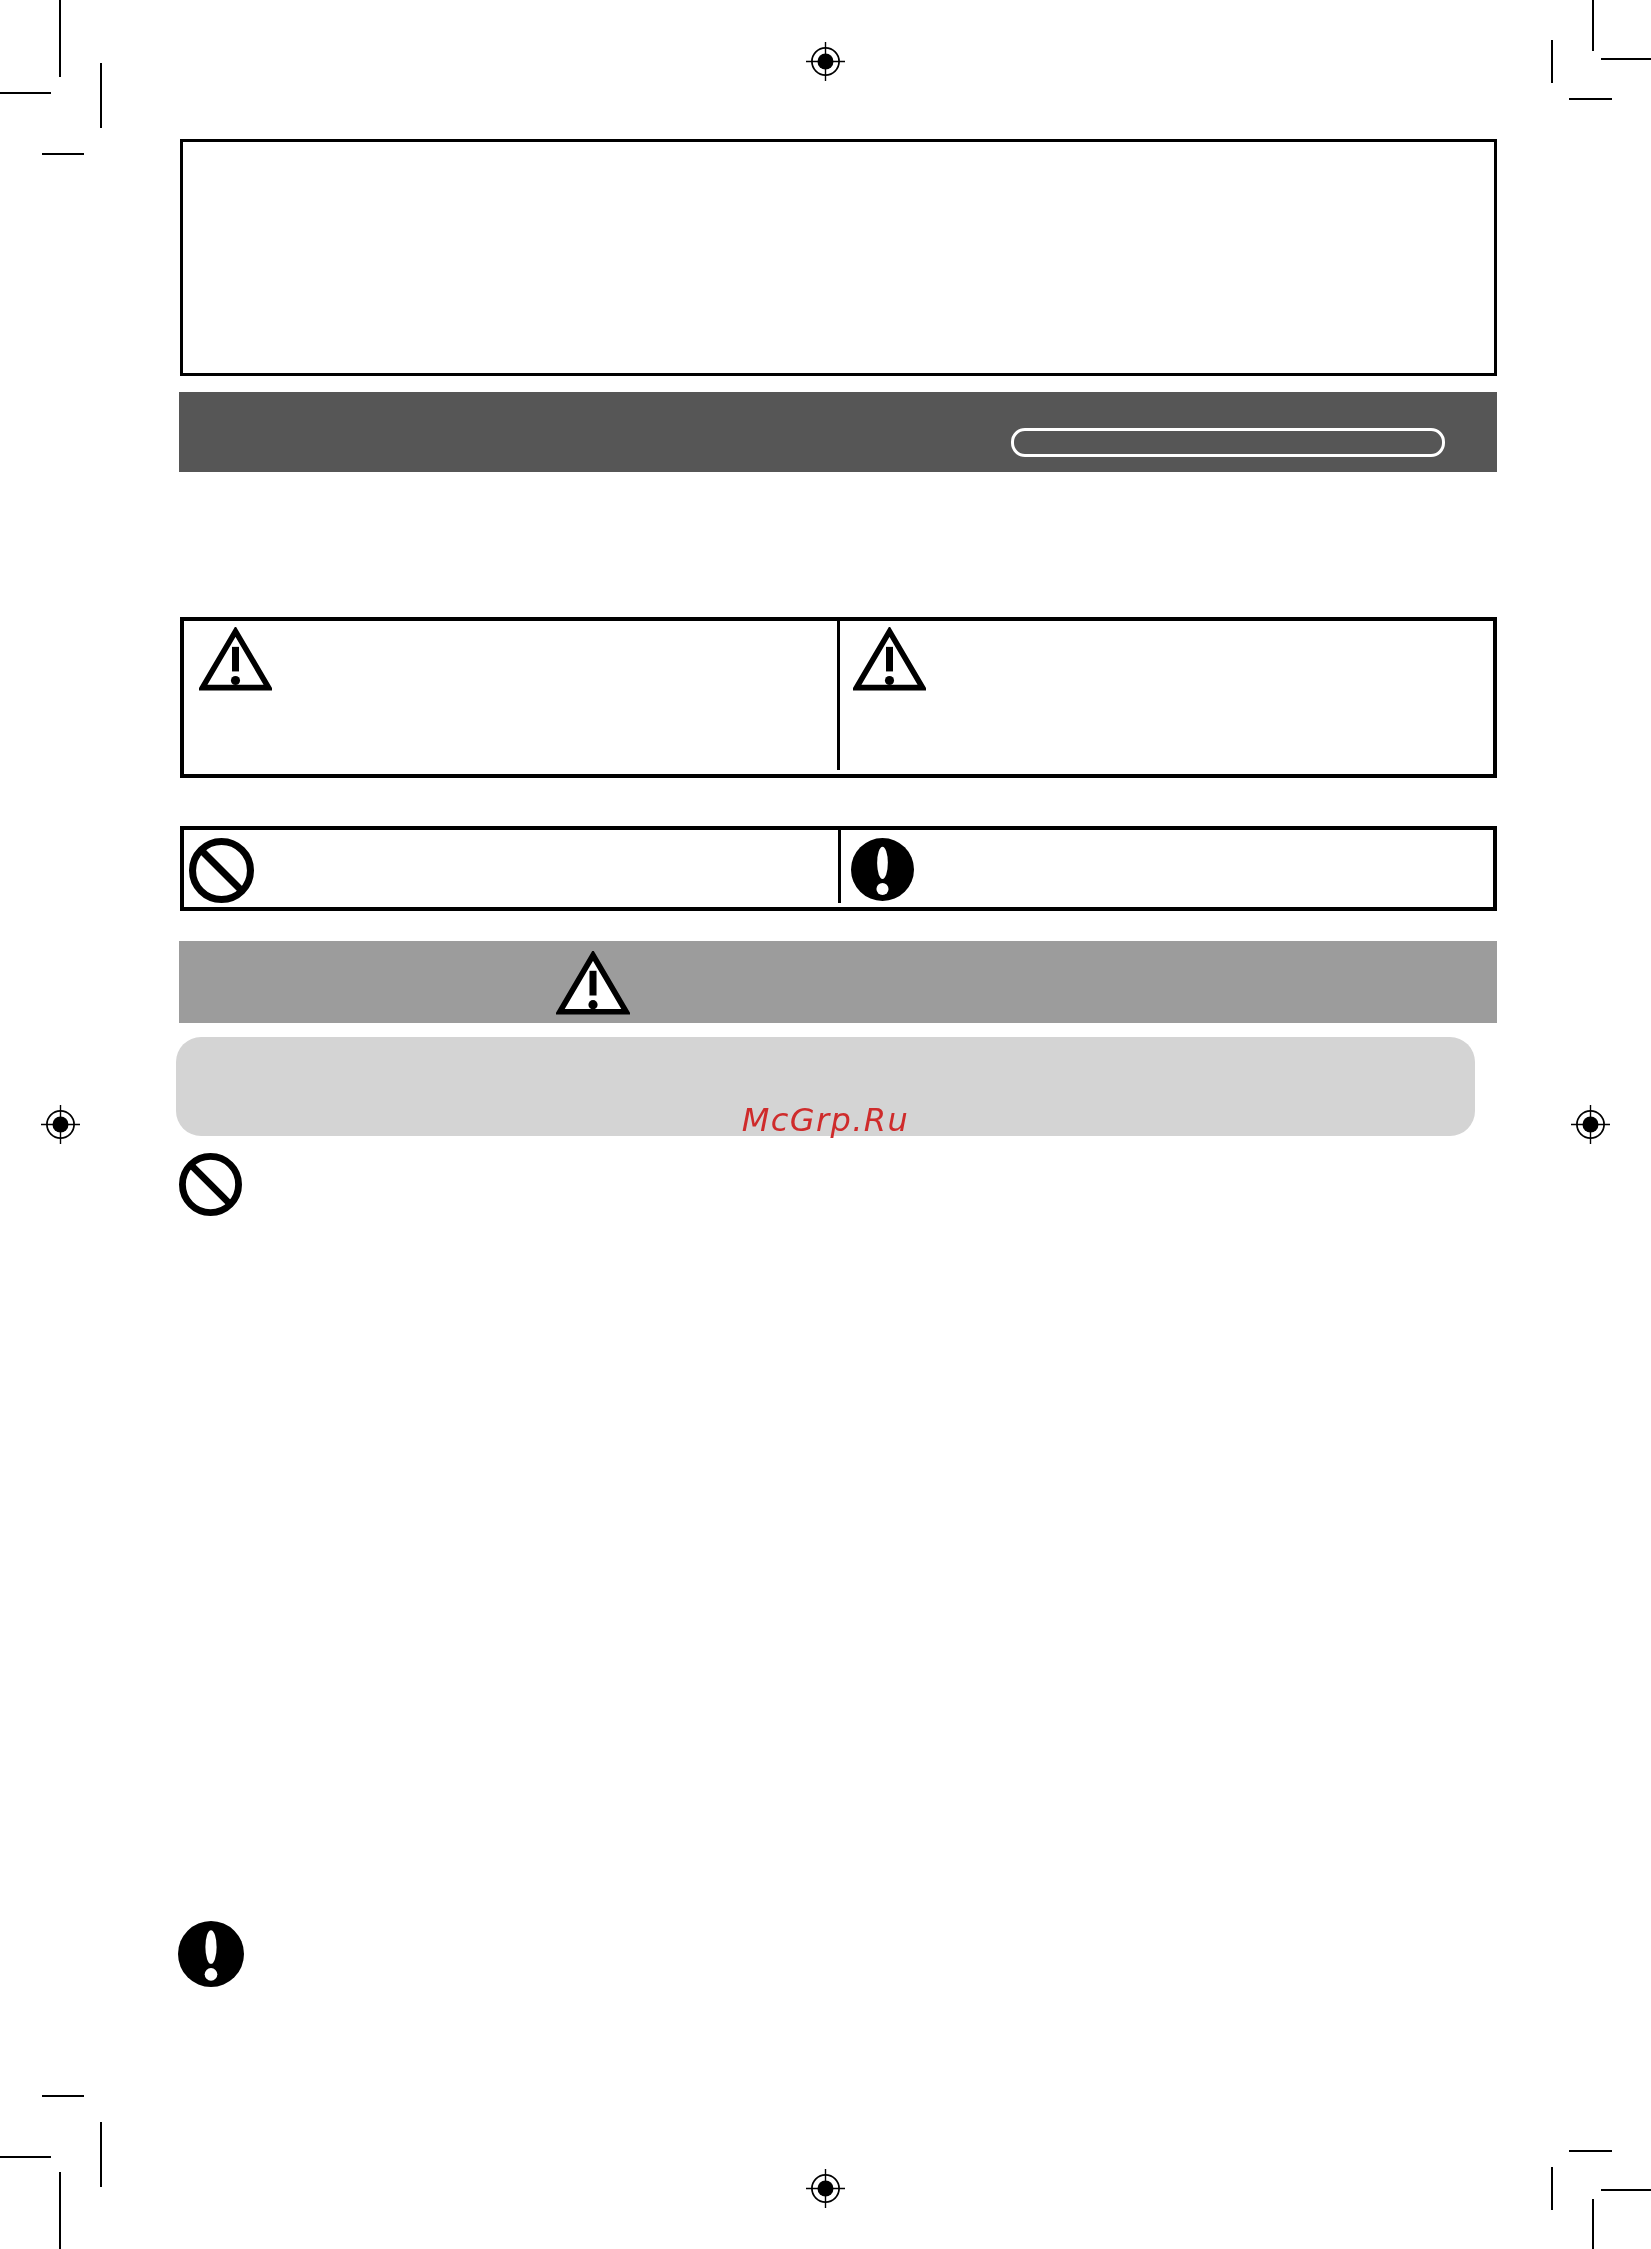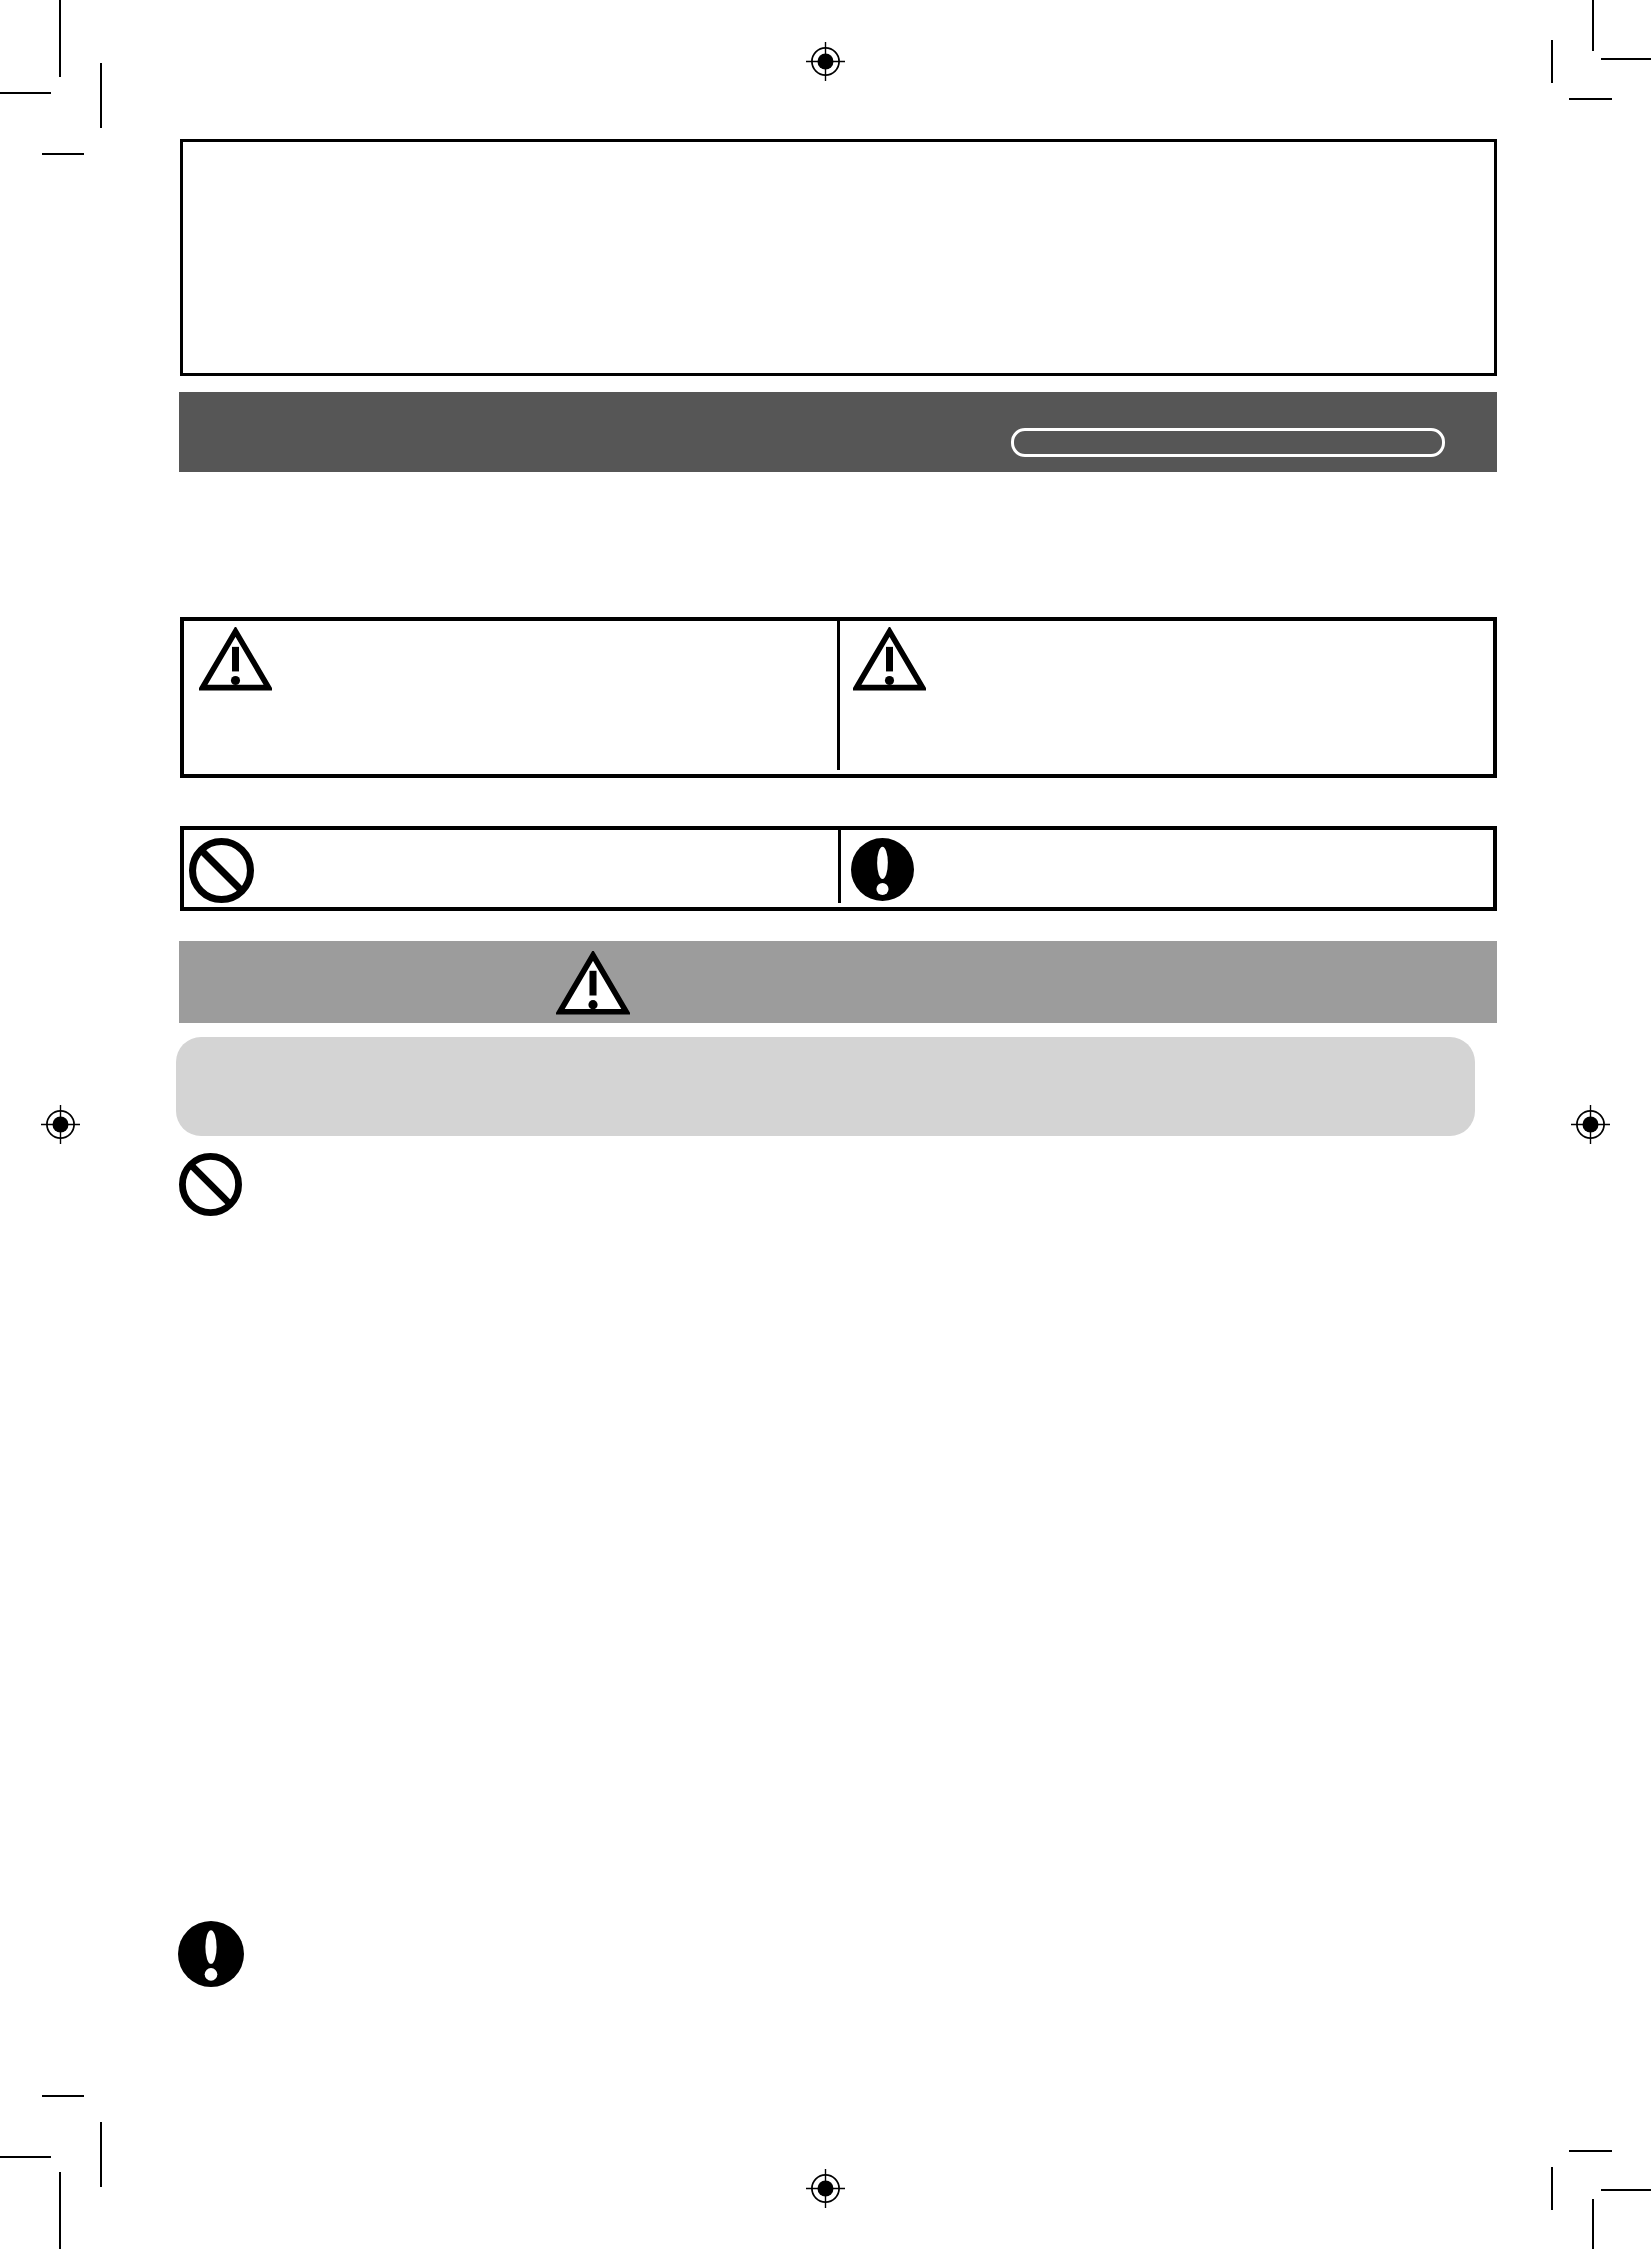--- a/index.html
+++ b/index.html
@@ -134,20 +134,21 @@
   </svg>
 
   <div class="abs banner-caution" style="left:179px;top:941px;width:1318px;height:82px"></div>
   <svg class="abs" style="left:556px;top:951px" width="74" height="65" viewBox="0 0 104 92">
     <polygon points="52,6 99,86 5,86" fill="#fff" stroke="#000" stroke-width="8" stroke-linejoin="miter"></polygon>
     <line x1="52" y1="28" x2="52" y2="63" stroke="#000" stroke-width="10"></line>
     <circle cx="52" cy="76" r="6.5" fill="#000"></circle>
   </svg>
 
   <div class="abs note-box" style="left:176px;top:1037px;width:1299px;height:99px"></div>
+  <div class="abs watermark" style="left:176px;top:1103px">McGrp.Ru</div>
 
   <svg class="abs" style="left:179px;top:1153px" width="63" height="63" viewBox="0 0 92 92">
     <circle cx="46" cy="46" r="41" fill="none" stroke="#000" stroke-width="10"></circle>
     <line x1="17" y1="17" x2="75" y2="75" stroke="#000" stroke-width="10"></line>
   </svg>
 
   <svg class="abs" style="left:178px;top:1921px" width="66" height="66" viewBox="0 0 94 94">
     <circle cx="47" cy="47" r="47" fill="#000"></circle>
     <ellipse cx="47" cy="37" rx="8" ry="24" fill="#fff"></ellipse>
     <circle cx="47" cy="76" r="9" fill="#fff"></circle>

